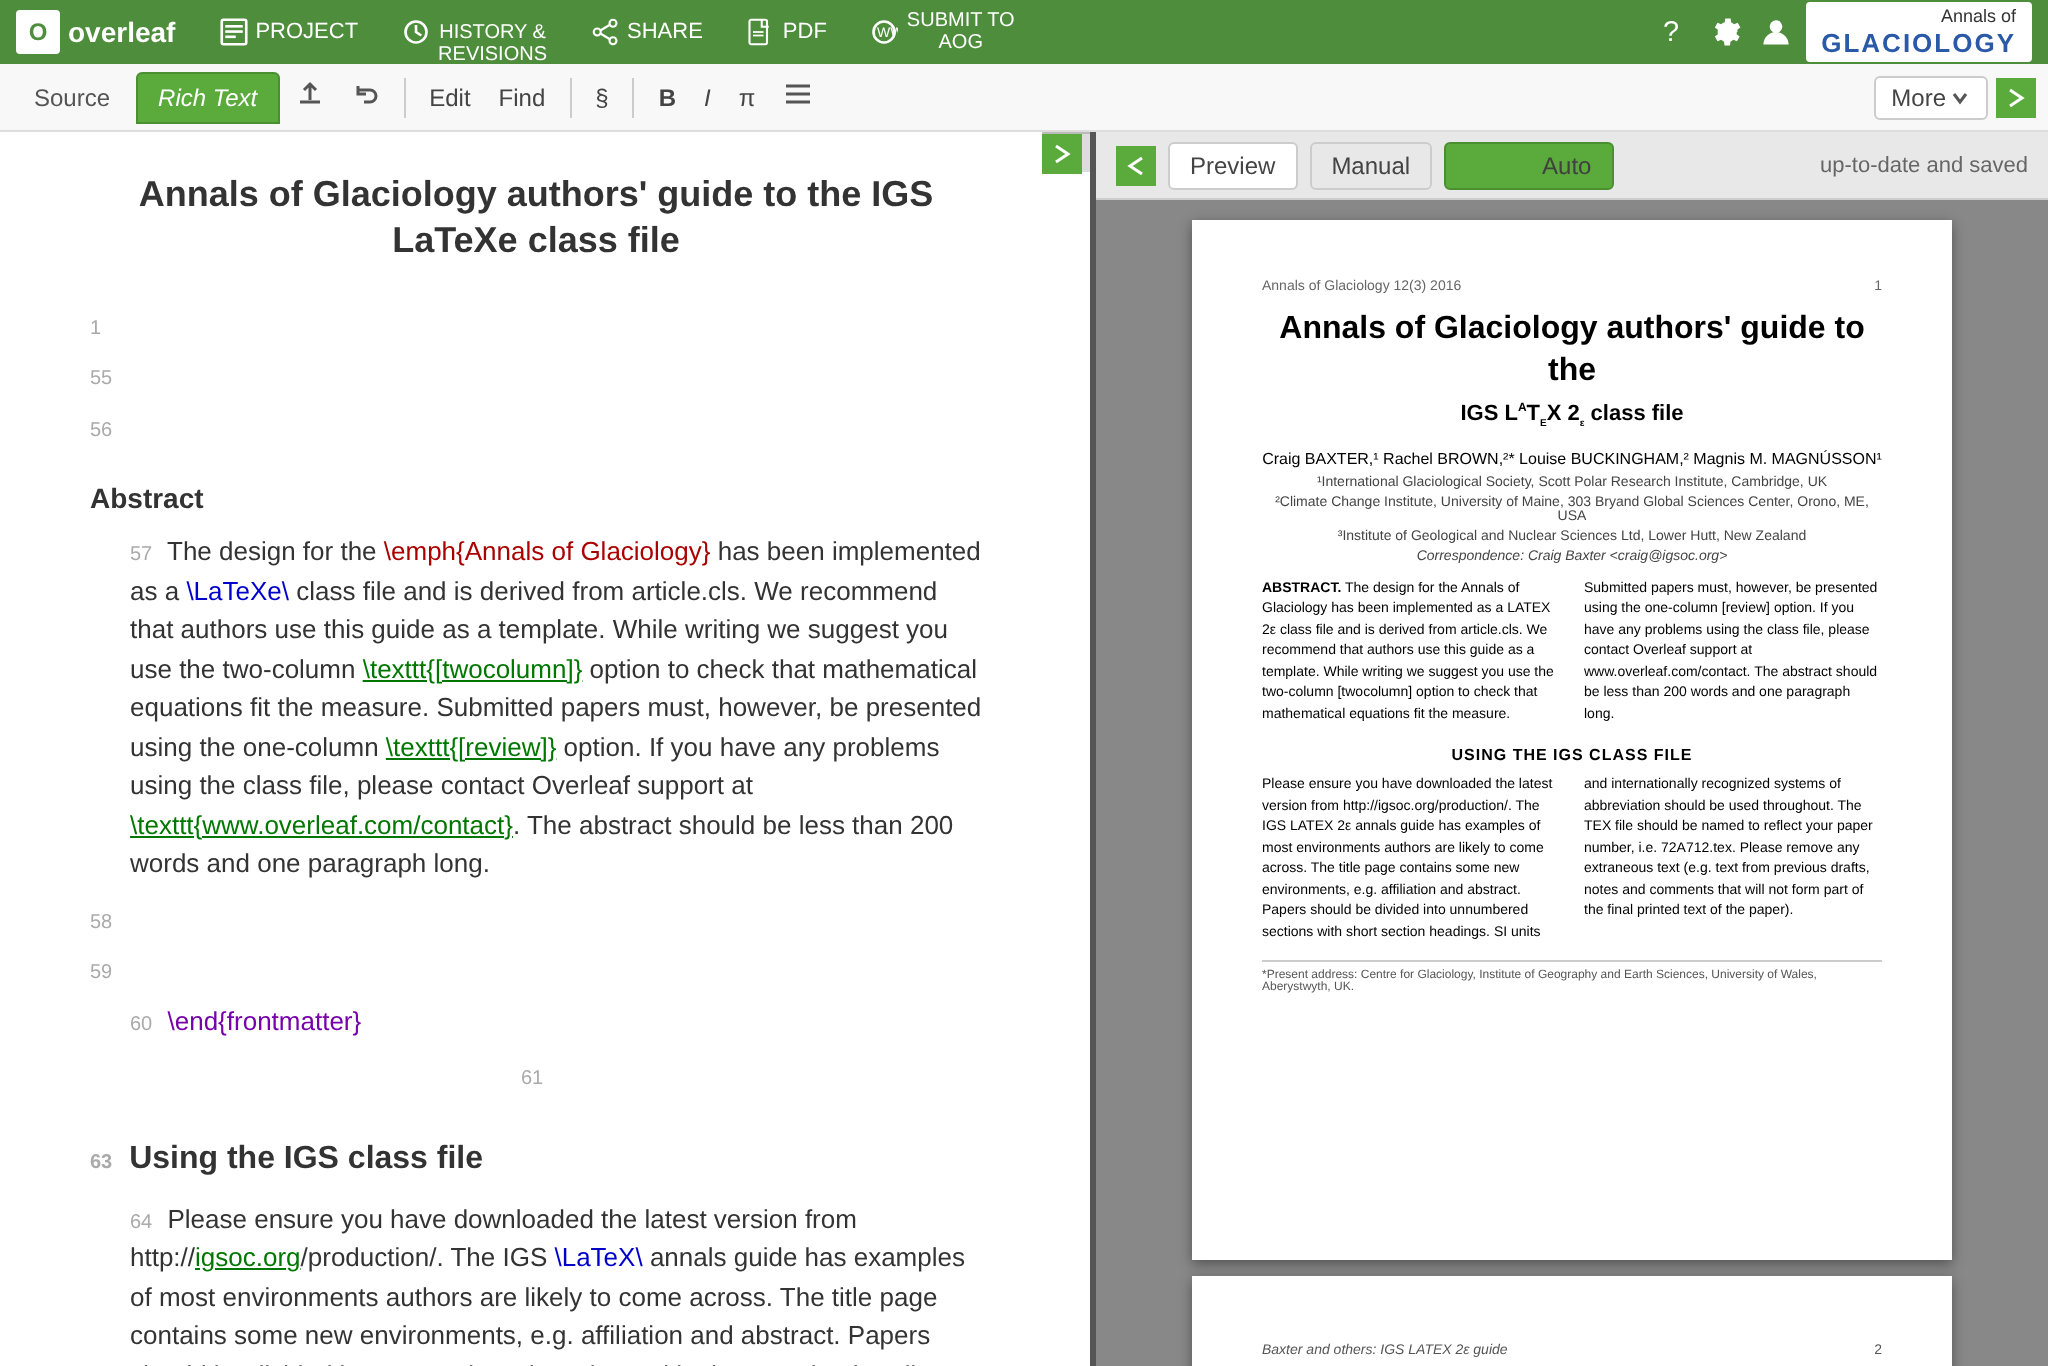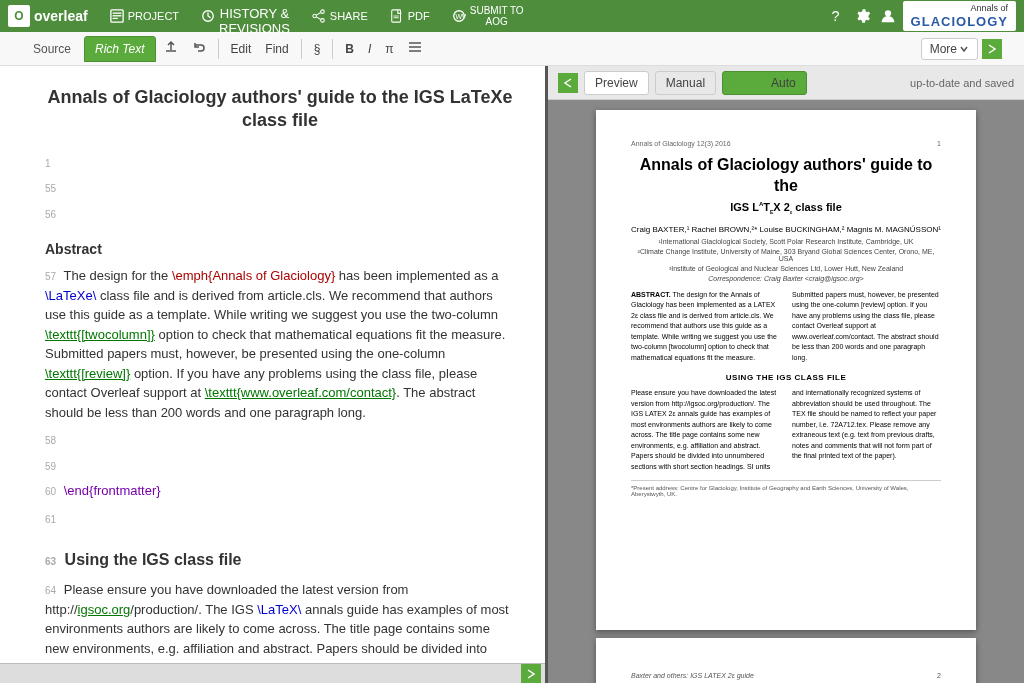--- a/index.html
+++ b/index.html
@@ -42,21 +42,21 @@
     .journal-badge .journal-text { font-size: 9px; color: #333; text-align: right; line-height: 1.2; }
     .journal-badge .journal-title { font-size: 13px; font-weight: bold; color: #2a5aa7; letter-spacing: 1px; }
 
     
     #toolbar {
       display: flex;
       align-items: center;
       background: #f8f8f8;
       border-bottom: 1px solid #ddd;
       height: 34px;
-      padding: 0 22px;
+      padding: 0 6px;
       gap: 2px;
     }
     .toolbar-tab {
       padding: 5px 10px;
       font-size: 12px;
       cursor: pointer;
       border: 1px solid transparent;
       border-radius: 3px 3px 0 0;
     }
     .toolbar-tab.active {
@@ -86,21 +86,21 @@
       height: calc(683px - 32px - 34px);
     }
 
     
     #editor-pane {
       width: 548px;
       background: white;
       overflow: hidden;
       border-right: 3px solid #555;
       display: flex;
-      flex-direction: column;
+      flex-direction: row;
     }
     #editor-scroll {
       flex: 1;
       overflow-y: auto;
       padding: 20px 30px 20px 45px;
       position: relative;
     }
     .editor-content {
       font-size: 13px;
       line-height: 1.5;
@@ -118,21 +118,21 @@
       font-weight: bold;
       margin-top: 20px;
       margin-bottom: 8px;
     }
     .editor-content h3 {
       font-size: 14px;
       font-weight: bold;
       margin-top: 16px;
       margin-bottom: 6px;
     }
-    .editor-content p { margin-bottom: 8px; }
+    .editor-content p { margin-bottom: 8px; margin-left: 20px; }
     .latex-cmd { color: #0000cc; }
     .latex-env { color: #7700aa; }
     .latex-link { color: #007700; text-decoration: underline; }
     .latex-emph { color: #aa0000; }
 
     
     #preview-pane {
       flex: 1;
       background: #b0b0b0;
       display: flex;
@@ -235,21 +235,21 @@
         <rect x="3" y="10" width="6" height="1.5" fill="white"></rect>
       </svg>
     <span>PROJECT</span>
   </button>
 
   <button class="nav-btn">
     <svg viewBox="0 0 16 16">
         <circle cx="8" cy="8" r="6" fill="none" stroke="white" stroke-width="1.5"></circle>
         <polyline points="8,4 8,8 11,10" fill="none" stroke="white" stroke-width="1.5"></polyline>
       </svg>
-    <span style="font-size:13px;line-height:1.1;margin-top:11px;">HISTORY &amp;<br>REVISIONS</span>
+    <span style="font-size:10px;line-height:1.1;margin-top:11px;">HISTORY &amp;<br>REVISIONS</span>
   </button>
 
   <button class="nav-btn">
     <svg viewBox="0 0 16 16">
         <circle cx="12" cy="3" r="2" fill="none" stroke="white" stroke-width="1.2"></circle>
         <circle cx="12" cy="13" r="2" fill="none" stroke="white" stroke-width="1.2"></circle>
         <circle cx="3" cy="8" r="2" fill="none" stroke="white" stroke-width="1.2"></circle>
         <line x1="5" y1="7" x2="10" y2="4" stroke="white" stroke-width="1.2"></line>
         <line x1="5" y1="9" x2="10" y2="12" stroke="white" stroke-width="1.2"></line>
       </svg>
@@ -373,21 +373,21 @@
         </div>
         <div style="margin-bottom:6px;">
           <span style="color:#aaa;font-size:10px;margin-right:4px;">59</span>
         </div>
 
         <p>
           <span style="color:#aaa;font-size:10px;margin-right:4px;">60</span>
           <span class="latex-env">\end{frontmatter}</span>
         </p>
 
-        <div style="margin-bottom:6px;">
+        <div style="margin-bottom:6px;text-align:center;">
           <span style="color:#aaa;font-size:10px;margin-right:4px;">61</span>
         </div>
 
         <h2>
           <span style="color:#aaa;font-size:10px;margin-right:4px;">63</span>
           Using the IGS class file
         </h2>
         <p>
           <span style="color:#aaa;font-size:10px;margin-right:4px;">64</span>
           Please ensure you have downloaded the latest version from http://<span class="latex-link">igsoc.org</span>/production/. The IGS <span class="latex-cmd">\LaTeX\</span> annals guide has examples of most environments authors are likely to come across. The title page contains some new environments, e.g. affiliation and abstract. Papers should be divided into unnumbered sections with short section headings. SI units and internationally recognized systems of abbreviation should be used throughout. The  file should be named to reflect your paper number, i.e. 72A712.tex. Please remove any extraneous text (e.g. text from previous drafts, notes and comments that will not form part of the final printed text of the paper).

